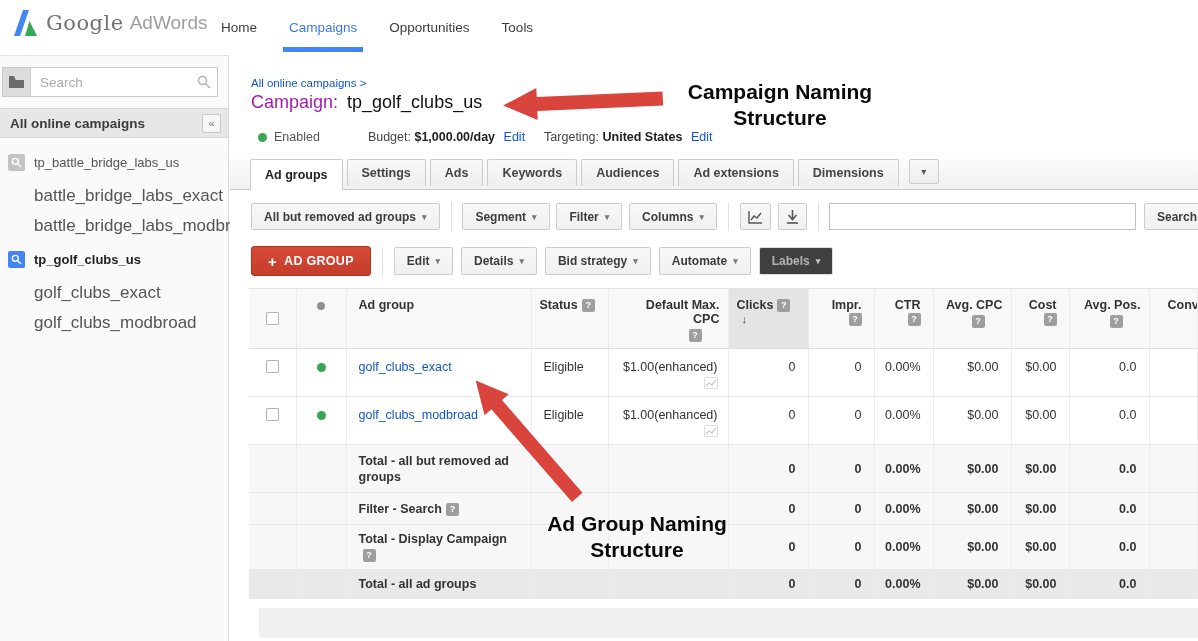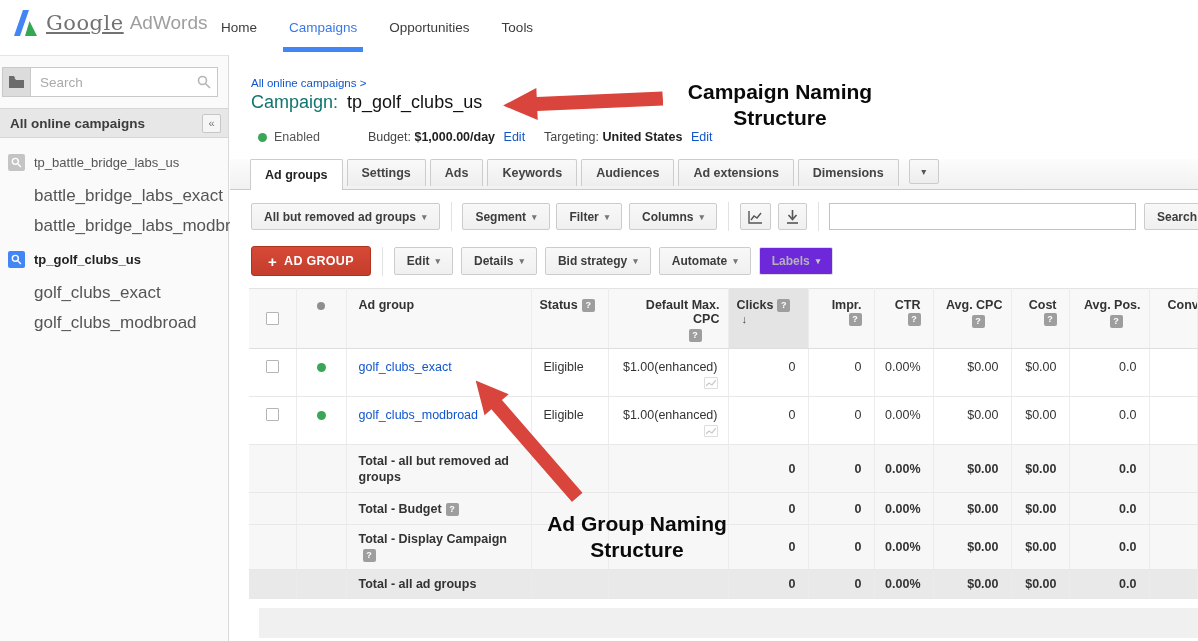--- a/index.html
+++ b/index.html
@@ -3,21 +3,21 @@
 <meta charset="utf-8">
 <style>
   * { margin:0; padding:0; box-sizing:border-box; }
   html,body { background:#fff; }
   body { font-family:"Liberation Sans", sans-serif; color:#333; }
   #page { position:relative; width:1198px; height:641px; overflow:hidden; background:#fff; }
 
   
   .header { position:absolute; left:0; top:0; width:1198px; height:55px; background:#fff; }
   .logo { position:absolute; left:14px; top:10px; display:flex; align-items:center; gap:8px; }
-  .logo-google { font-family:"DejaVu Serif", serif; font-size:21px; color:#737373; letter-spacing:0.5px;text-decoration:underline; }
+  .logo-google { font-family:"DejaVu Serif", serif; font-size:21px; color:#737373; letter-spacing:0.5px; }
   .logo-adwords { font-size:19px; color:#9e9e9e; margin-left:-2px;text-align:center; }
   .topnav { position:absolute; left:205px; top:0; height:55px; display:flex; }
   .nav-item { position:relative; height:55px; display:flex; align-items:center; padding:0 16px; font-size:13.5px; color:#3c3c3c; cursor:pointer; }
   .nav-item.active { color:#3b78e7; }
   .nav-item.active::after { content:""; position:absolute; left:10px; right:10px; bottom:3px; height:5px; background:#4285f4; }
 
   
   .sidebar { position:absolute; left:0; top:55px; width:229px; height:586px; background:#fafafa; border-right:1px solid #d9d9d9; border-top:1px solid #e5e5e5; }
   .side-search { display:flex; margin:11px 10px 0 2px; height:30px; }
   .folder-btn { width:28px; height:30px; background:#dcdcdc; border:1px solid #c9c9c9; border-right:none; display:flex; align-items:center; justify-content:center; cursor:pointer; }
@@ -36,40 +36,40 @@
   .mag-box.blue { background:#4285f4; }
   .tree-adgroup { padding:5px 8px 5px 34px; font-size:17px; color:#555; cursor:pointer; }
   .tree-group-gap { height:6px; }
 
   
   .content { position:absolute; left:230px; top:55px; width:980px; height:586px; background:#fff; }
   .crumb-row { padding:22px 0 0 21px; font-size:11.5px; }
   .crumb-link { color:#1155cc; cursor:pointer; }
   .crumb-sep { color:#1155cc; }
   .title-row { padding:3px 0 0 21px; font-size:18px; }
-  .title-label { color:#0f766e; }
+  .title-label { color:#a21caf; }
   .title-name { color:#111; margin-left:4px; }
 
   .statusline { margin:17px 0 0 28px; display:flex; align-items:center; font-size:12.5px; color:#444; white-space:nowrap; }
   .status-dot { width:9px; height:9px; border-radius:50%; background:#3aa757; margin-right:7px; flex:none; }
   .status-enabled { color:#555; margin-right:48px; }
   .kv { margin-right:19px; }
   .kv b { color:#222; }
   .edit-link { color:#1155cc; cursor:pointer; margin-left:5px; }
 
   .tabstrip { margin-top:15px; height:31px; display:flex; padding-left:20px; background:linear-gradient(#fcfcfc,#f1f1f1); border-bottom:1px solid #c9c9c9; }
   .tab { height:27px; line-height:26px; padding:0 14px; font-size:12.5px; font-weight:bold; color:#444; background:linear-gradient(#f9f9f9,#eeeeee); border:1px solid #ccc; border-bottom:none; border-radius:2px 2px 0 0; margin-right:4px; cursor:pointer; white-space:nowrap; }
   .tab.active { background:#fff; color:#222; height:31px; line-height:30px; margin-bottom:-1px; position:relative; z-index:2; }
   .tab-more { width:30px; height:25px; margin:0 0 3px 6px; background:linear-gradient(#f9f9f9,#ededed); border:1px solid #ccc; border-radius:2px; color:#555; font-size:10px; display:flex; align-items:center; justify-content:center; cursor:pointer; }
 
   .toolbar { margin:12px 0 0 21px; display:flex; align-items:center; }
   .gbtn { height:27px; background:linear-gradient(#f8f8f8,#f0f0f0); border:1px solid #ccc; border-radius:2px; font-size:12px; font-weight:bold; color:#3c3c3c; padding:0 12px; display:inline-flex; align-items:center; gap:6px; cursor:pointer; white-space:nowrap; font-family:"Liberation Sans", sans-serif; }
   .gbtn .caret { font-size:9px; color:#777; }
   .gbtn.icon-btn { padding:0 7px; }
-  .gbtn.disabled { color:#b3b3b3; border-color:#ddd; background:#6d28d9; cursor:default; }
+  .gbtn.disabled { color:#b3b3b3; border-color:#ddd; background:#404040; cursor:default; }
   .gbtn.disabled .caret { color:#c4c4c4; }
   .vsep { width:1px; height:29px; background:#e2e2e2; margin:0 11px; }
   .gap8 { width:8px; }
   .search-box-input { width:357px; height:27px; border:1px solid #c2c2c2; margin-right:8px; padding:0 8px; font-size:12.5px; font-family:"Liberation Sans", sans-serif; }
 
   .actions { margin:15px 0 0 21px; display:flex; align-items:center; }
   .red-btn { height:30px; background:linear-gradient(#d64937,#c53d2b); border:1px solid #b0331f; border-radius:3px; color:#fff; font-size:12.5px; font-weight:bold; padding:0 16px; display:inline-flex; align-items:center; gap:7px; letter-spacing:0.3px; cursor:pointer; }
   .red-btn .plus { font-size:15px; font-weight:bold; }
   .actions .gbtn { height:28px; }
 
@@ -400,21 +400,21 @@
             <td class="num">0.00%</td>
             <td class="num">$0.00</td>
             <td class="num">$0.00</td>
             <td class="num">0.0</td>
             <td></td>
           </tr>
           <tr class="totalrow small">
             <td></td>
               <td></td>
             <td class="total-label-cell">
-              <span>Total - Budget</span><span class="help-badge">?</span>
+              <span>Filter - Search</span><span class="help-badge">?</span>
             </td>
             <td></td>
               <td></td>
             <td class="num">0</td>
             <td class="num">0</td>
             <td class="num">0.00%</td>
             <td class="num">$0.00</td>
             <td class="num">$0.00</td>
             <td class="num">0.0</td>
             <td></td>

